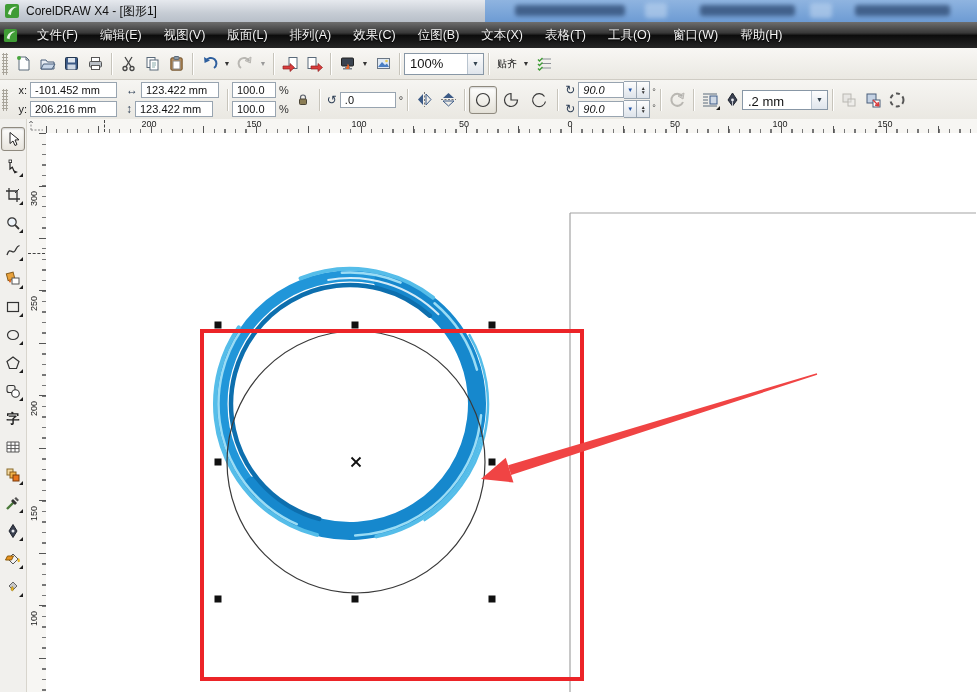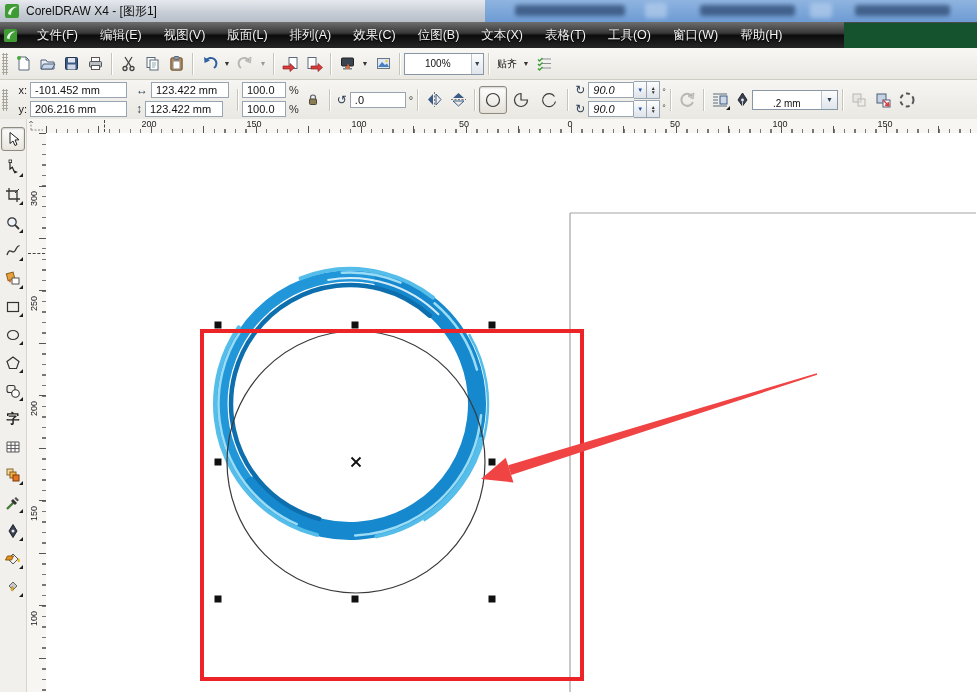--- a/index.html
+++ b/index.html
@@ -1,62 +1,62 @@
 <!DOCTYPE html>
 <html style="--highlight-red: #ec2428; --arrow-red: #f04444; --brush-blue: #2196d9; --brush-blue-deep: #1688cd; --brush-blue-dark: #0d6fae; --brush-blue-light: #55bde9; --brush-blue-pale: #9adcf5; --page-border: #a3a3a3; --handle-black: #101010; --outline-dark: #3a3a3a;"><head>
 <meta charset="utf-8">
 <style>
   html,body{margin:0;padding:0;}
   body{width:977px;height:692px;overflow:hidden;font-family:"Liberation Sans",sans-serif;background:#fff;}
-  #app{position:relative;width:977px;height:692px;background:#14532d;}
+  #app{position:relative;width:977px;height:692px;background:#c4b5fd;}
 
   
   .titlebar{position:absolute;left:0;top:0;width:977px;height:22px;
     background:linear-gradient(#e6e9ee,#c6ccd4 60%,#b8bfc9);
     border-bottom:1px solid #4a4a4a;display:flex;align-items:center;}
   .titlebar .app-ico{margin:0 6px 0 4px;}
   .title-text{font-size:12px;color:#111;white-space:nowrap;z-index:2;}
   .bg-windows{position:absolute;right:0;top:0;width:492px;height:22px;overflow:hidden;
     background:linear-gradient(180deg,#8fb4e0,#6d9bd3);}
   .bg-windows .blob{position:absolute;top:5px;height:11px;border-radius:3px;background:#2e4a72;filter:blur(2px);opacity:.75;}
   .bg-windows .lite{position:absolute;top:3px;height:15px;width:22px;border-radius:3px;background:#bcd4ef;filter:blur(2px);opacity:.6;}
 
   
-  .menubar{position:absolute;left:0;top:22px;width:844px;height:26px;
+  .menubar{position:absolute;left:0;top:22px;width:977px;height:26px;
     background:linear-gradient(#6e6e6e,#383838 42%,#0c0c0c 52%,#262626);
     display:flex;align-items:center;color:#f3f3f3;}
   .menubar .app-ico{margin:0 8px 0 3px;}
   .menu-item{font-size:12.5px;padding:4px 11px;cursor:default;text-shadow:0 1px 1px #000;}
 
   
   .bar{position:absolute;left:0;width:977px;background:linear-gradient(#f8f7f5,#ecead5 160%);
     border-bottom:1px solid #cfccc4;display:flex;align-items:center;}
   .toolbar{top:48px;height:31px;background:linear-gradient(#f8f7f4,#eae8e2);}
   .propbar{top:80px;height:39px;background:linear-gradient(#f6f5f2,#eae8e2);}
   .grip{width:6px;height:22px;margin:0 3px 0 2px;
     background-image:radial-gradient(#a9a59b 1px,transparent 1.2px);background-size:3px 3px;}
   .sep{width:1px;height:22px;background:#c7c4bb;margin:0 4px;box-shadow:1px 0 0 #fff;}
   .tb{width:24px;height:24px;border:1px solid transparent;border-radius:2px;display:flex;
      align-items:center;justify-content:center;background:transparent;position:relative;padding:0;}
   .tb.small{width:12px;}
   .tb.disabled svg *{stroke:#b9b7b2 !important;fill-opacity:.35;}
   .dd{font-size:7px;color:#333;width:9px;text-align:center;}
   .combo{display:flex;height:20px;border:1px solid #8897a6;background:#fff;align-items:center;}
-  .combo .val{font-size:10px;padding:0 20px;color:#111;flex:1;text-align:left;}
+  .combo .val{font-size:13px;padding:0 5px;color:#111;flex:1;text-align:left;}
   .combo .arrow{width:15px;height:100%;border-left:1px solid #b9c4cf;display:flex;align-items:center;justify-content:center;
     background:linear-gradient(#fdfdfd,#dfe5ec);font-size:7px;color:#33434f;}
   .snap-label{font-size:10px;color:#111;margin:0 3px 0 4px;}
 
   
   .pcol{display:flex;flex-direction:column;justify-content:center;gap:3px;}
   .prow{display:flex;align-items:center;height:16px;}
   .plabel{font-size:11px;color:#222;width:14px;text-align:right;margin-right:3px;}
   .pfield{height:16px;background:#fff;border:1px solid #98a4b0;font-size:11px;color:#111;
     display:flex;align-items:center;padding:0 4px;box-sizing:border-box;}
-  .f-xy{width:97px;}
+  .f-xy{width:87px;}
   .f-wh{width:78px;}
   .f-sc{width:44px;}
   .f-rot{width:56px;}
   .f-arc{width:46px;font-style:italic;}
   .psign{font-size:11px;color:#333;margin-left:3px;}
   .pglyph{font-size:12px;color:#2d3e55;margin:0 3px;}
   .spinbtn{width:12px;height:16px;border:1px solid #98a4b0;border-left:none;background:linear-gradient(#fdfdfd,#dde3ea);
     display:flex;align-items:center;justify-content:center;font-size:6px;color:#2456a8;}
   .spinbtn.mini{flex-direction:column;font-size:5px;line-height:4px;color:#333;}
   .shapebtn{width:26px;height:26px;border:1px solid transparent;border-radius:3px;display:flex;align-items:center;justify-content:center;}

